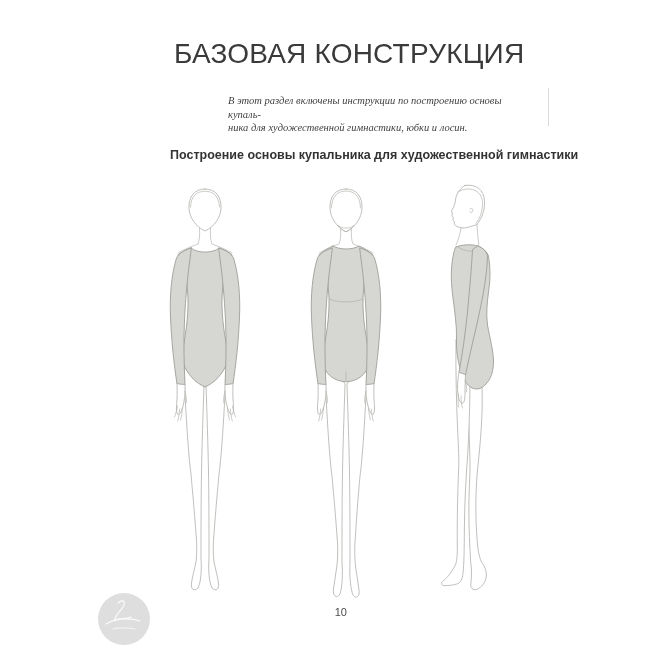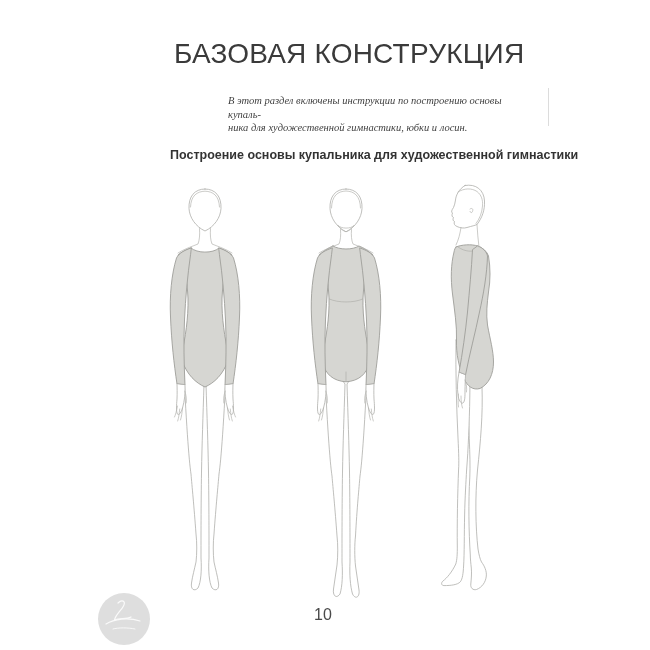--- a/index.html
+++ b/index.html
@@ -24,22 +24,22 @@
     position:absolute;left:138px;top:148px;font-size:12.5px;font-weight:600;
     color:#333;white-space:nowrap;margin-left:32px;
   }
   .fig{position:absolute;}
   .fig path{stroke-linecap:round;stroke-linejoin:round;}
   .skin{fill:#ffffff;stroke:#afafab;stroke-width:.8;}
   .line{fill:none;stroke:#b4b4b0;stroke-width:.7;}
   .leo{fill:#d6d6d2;stroke:#9e9e9a;stroke-width:.9;}
   .leoline{fill:none;stroke:#a9a9a5;stroke-width:.6;}
   .pagenum{
-    position:absolute;left:299px;top:606px;width:48px;text-align:center;
-    font-size:16px;color:#4a4a4a;
+    position:absolute;left:299px;top:606px;width:48px;text-align:right;
+    font-size:11px;color:#4a4a4a;
   }
   .watermark{position:absolute;left:96px;top:591px;}
   .artifact{position:absolute;left:548px;top:88px;width:1px;height:38px;background:#dcdcdc;}
 </style>
 </head>
 <body>
 
 <div class="page">
 
   <div class="title">БАЗОВАЯ КОНСТРУКЦИЯ</div>

